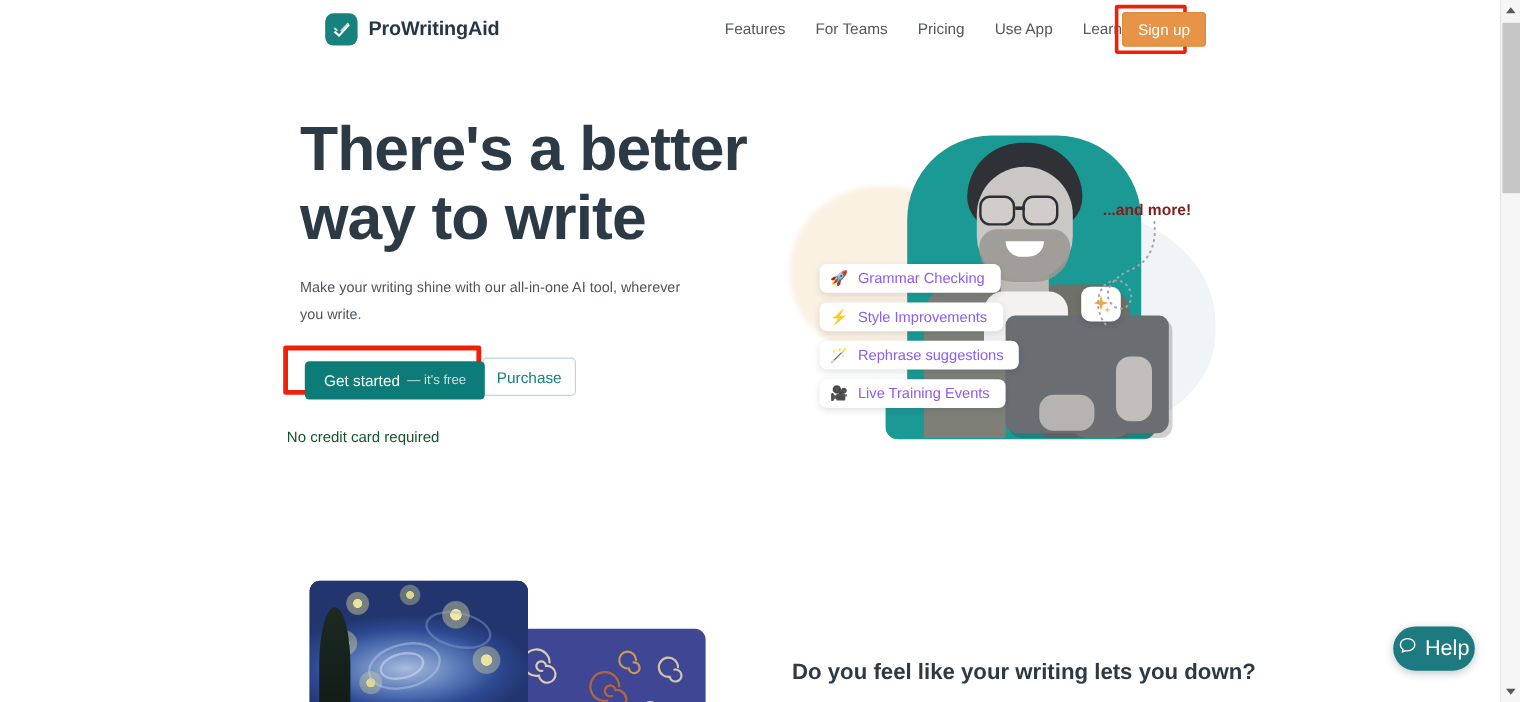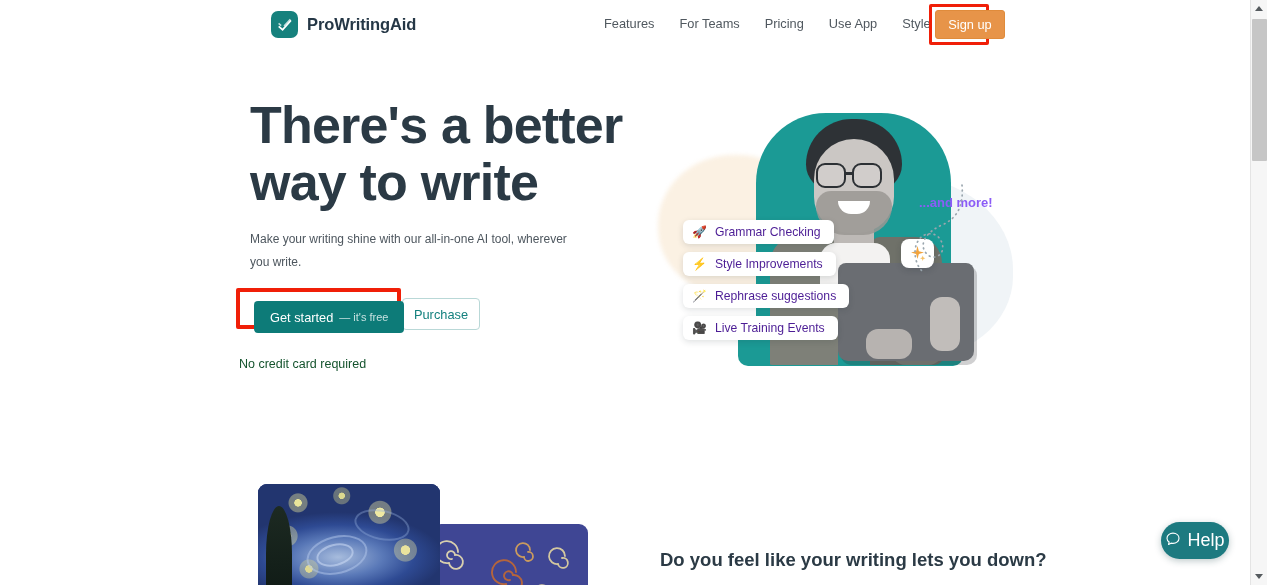--- a/index.html
+++ b/index.html
@@ -372,34 +372,33 @@
     height: 24px;
     padding: 0 13px 0 9px;
     background: #ffffff;
     border-radius: 6px;
     box-shadow: 0 2px 6px rgba(30,40,50,.14);
     width: max-content;
   }
   .pill-icon { font-size: 12px; line-height: 1; }
   .pill-label {
     font-size: 12.2px;
-    color: #4c1d95;
+    color: #8b5cf6;
     white-space: nowrap;
   }
 
   
   #and-more {
     position: absolute;
     left: 271px; top: 62px;
     font-size: 13px;
     font-weight: bold;
-    color: #8b5cf6;
+    color: #7f1d1d;
     white-space: nowrap;
     z-index: 16;
-    margin-top: 28px;
   }
   #more-arrow {
     position: absolute;
     left: 258px; top: 78px;
     z-index: 16;
   }
 
   
   #starry-card {
     position: absolute;
@@ -533,21 +532,21 @@
           </svg>
         </div>
         <span id="brand-name">ProWritingAid</span>
       </div>
 
       <div id="nav-links">
         <a class="nav-link">Features</a>
         <a class="nav-link">For Teams</a>
         <a class="nav-link">Pricing</a>
         <a class="nav-link">Use App</a>
-        <a class="nav-link">Style</a>
+        <a class="nav-link">Learn</a>
         <a class="nav-link">Log in</a>
       </div>
 
       <div id="signup-annot">
         <div id="signup-button">Sign up</div>
       </div>
 
     </div>
 
     <h1 id="hero-title">There's a better way to write</h1>

